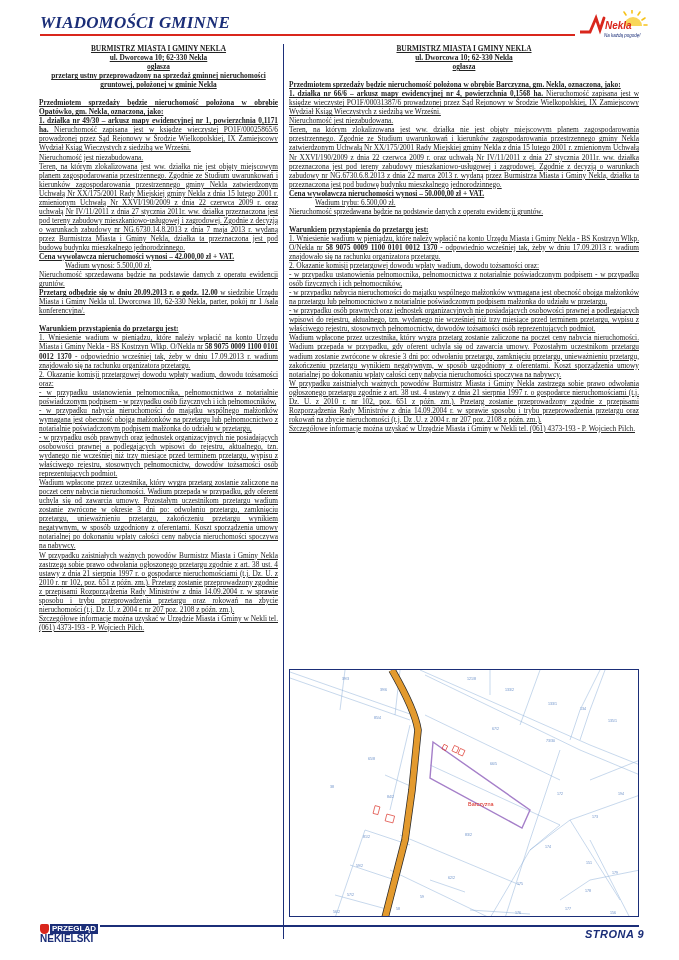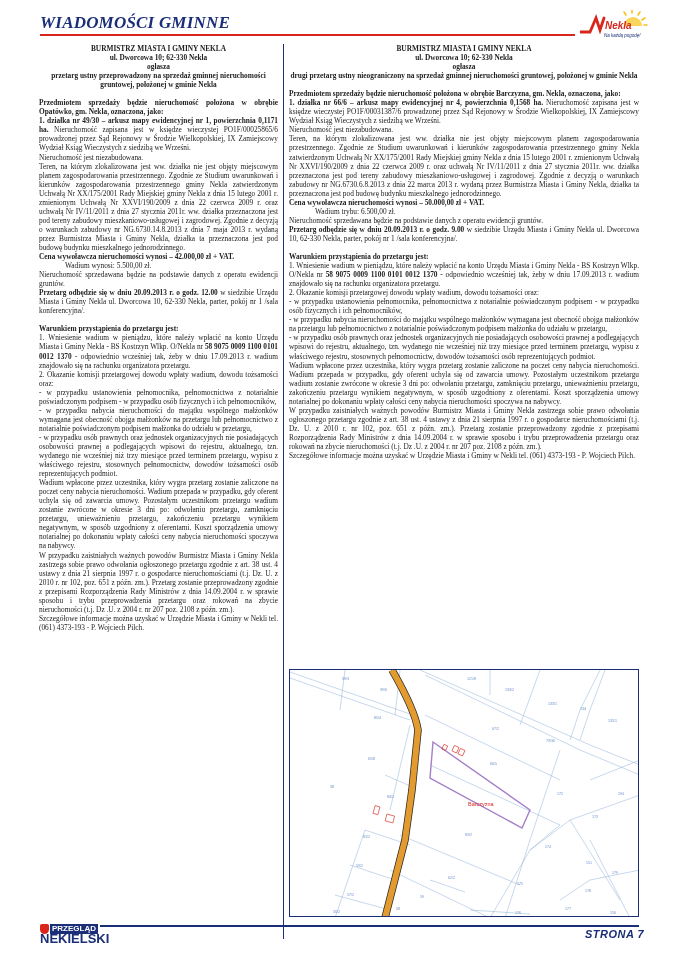--- a/index.html
+++ b/index.html
@@ -1,36 +1,36 @@
 <!DOCTYPE html>
 <html><head>
 <meta charset="utf-8">
 <style>
   html, body { margin:0; padding:0; background:#fff; }
   body { width:679px; height:960px; position:relative; overflow:hidden; font-family:"Liberation Serif","DejaVu Serif",serif; color:#222; }
   .header-title { position:absolute; left:40px; top:13px; font-family:"Liberation Serif",serif; font-style:italic; font-weight:bold; font-size:17px; color:#1b2e78; letter-spacing:0.2px; }
   .header-rule { position:absolute; left:40px; top:34px; width:535px; height:2px; background:#d9261c; }
   .logo-nekla { position:absolute; left:580px; top:10px; width:82px; height:30px; }
-  .col { position:absolute; top:44px; font-size:7.35px; line-height:9.05px; text-align:justify; }
+  .col { position:absolute; top:44px; font-size:7.35px; line-height:9.05px; text-align:justify;text-decoration:underline; }
   .col-left { left:39px; width:239px; }
   .col-right { left:289px; width:350px; }
   .divider { position:absolute; left:283px; top:44px; width:1px; height:895px; background:#1b2e78; }
   .center { text-align:center; font-weight:bold; }
   .b { font-weight:bold; }
   p { margin:0; }
   .gap { height:9px; }
   .indent { padding-left:26px; }
   .map { position:absolute; left:289px; top:669px; width:350px; height:248px; border:1.5px solid #1b2e78; box-sizing:border-box; overflow:hidden; background:#fff; }
   .map svg { position:absolute; left:0; top:0; }
   .footer-rule { position:absolute; left:100px; top:925px; width:539px; height:1.5px; background:#1b2e78; }
   .footer-logo { position:absolute; left:40px; top:924px; }
   .footer-logo .top { display:flex; align-items:center; }
   .footer-logo .crest { width:9px; height:10px; background:#d9261c; border-radius:2px 2px 5px 5px; margin-right:1px; }
   .footer-logo .przeglad { background:#1b2e78; color:#fff; font-family:"Liberation Sans",sans-serif; font-weight:bold; font-size:8px; padding:0 2px; line-height:10px; }
-  .footer-logo .nekielski { color:#1b2e78; font-family:"Liberation Sans",sans-serif; font-weight:bold; font-size:13px; line-height:10px; }
+  .footer-logo .nekielski { color:#1b2e78; font-family:"Liberation Sans",sans-serif; font-weight:bold; font-size:10px; line-height:10px; }
   .page-number { position:absolute; left:585px; top:928px; font-family:"Liberation Sans",sans-serif; font-style:italic; font-weight:bold; font-size:11px; color:#1b2e78; letter-spacing:0.5px; }
 </style>
 </head>
 <body>
 
 <div class="header-title">WIADOMOŚCI GMINNE</div>
 <div class="header-rule"></div>
 <div class="logo-nekla">
   <svg width="82" height="30" viewBox="0 0 82 30">
     <g stroke="#f6c21a" stroke-width="1.6" stroke-linecap="round">
@@ -73,30 +73,28 @@
   <p>W przypadku zaistniałych ważnych powodów Burmistrz Miasta i Gminy Nekla zastrzega sobie prawo odwołania ogłoszonego przetargu zgodnie z art. 38 ust. 4 ustawy z dnia 21 sierpnia 1997 r. o gospodarce nieruchomościami (t.j. Dz. U. z 2010 r. nr 102, poz. 651 z późn. zm.). Przetarg zostanie przeprowadzony zgodnie z przepisami Rozporządzenia Rady Ministrów z dnia 14.09.2004 r. w sprawie sposobu i trybu przeprowadzenia przetargu oraz rokowań na zbycie nieruchomości (t.j. Dz .U. z 2004 r. nr 207 poz. 2108 z późn. zm.).</p>
   <p>Szczegółowe informacje można uzyskać w Urzędzie Miasta i Gminy w Nekli tel. (061) 4373-193 - P. Wojciech Pilch.</p>
 </div>
 
 <div class="divider"></div>
 
 <div class="col col-right">
   <p class="center">BURMISTRZ MIASTA I GMINY NEKLA</p>
   <p class="center">ul. Dworcowa 10; 62-330 Nekla</p>
   <p class="center">ogłasza</p>
-  <p class="center">drugi przetarg ustny nieograniczony na sprzedaż gminnej nieruchomości gruntowej, położonej w gminie Nekla</p>
   <div class="gap"></div>
   <p class="b">Przedmiotem sprzedaży będzie nieruchomość położona w obrębie Barczyzna, gm. Nekla, oznaczona, jako:</p>
   <p><span class="b">1. działka nr 66/6 – arkusz mapy ewidencyjnej nr 4, powierzchnia 0,1568 ha.</span><span> Nieruchomość zapisana jest w księdze wieczystej PO1F/00031387/6 prowadzonej przez Sąd Rejonowy w Środzie Wielkopolskiej, IX Zamiejscowy Wydział Ksiąg Wieczystych z siedzibą we Wrześni.</span></p>
   <p>Nieruchomość jest niezabudowana.</p>
   <p>Teren, na którym zlokalizowana jest ww. działka nie jest objęty miejscowym planem zagospodarowania przestrzennego. Zgodnie ze Studium uwarunkowań i kierunków zagospodarowania przestrzennego gminy Nekla zatwierdzonym Uchwałą Nr XX/175/2001 Rady Miejskiej gminy Nekla z dnia 15 lutego 2001 r. zmienionym Uchwałą Nr XXVI/190/2009 z dnia 22 czerwca 2009 r. oraz uchwałą Nr IV/11/2011 z dnia 27 stycznia 2011r. ww. działka przeznaczona jest pod tereny zabudowy mieszkaniowo-usługowej i zagrodowej. Zgodnie z decyzją o warunkach zabudowy nr NG.6730.6.8.2013 z dnia 22 marca 2013 r. wydaną przez Burmistrza Miasta i Gminy Nekla, działka ta przeznaczona jest pod budowę budynku mieszkalnego jednorodzinnego.</p>
   <p class="b">Cena wywoławcza nieruchomości wynosi – 50.000,00 zł + VAT.</p>
   <p class="indent">Wadium trybu: 6.500,00 zł.</p>
   <p>Nieruchomość sprzedawana będzie na podstawie danych z operatu ewidencji gruntów.</p>
-  <p><span class="b">Przetarg odbędzie się w dniu 20.09.2013 r. o godz. 9.00</span><span>  w siedzibie Urzędu Miasta i Gminy Nekla ul. Dworcowa 10, 62-330 Nekla, parter, pokój nr 1 /sala konferencyjna/.</span></p>
   <div class="gap"></div>
   <p class="b">Warunkiem przystąpienia do przetargu jest:</p>
   <p><span>1. Wniesienie wadium w pieniądzu, które należy wpłacić na konto Urzędu Miasta i Gminy Nekla - BS Kostrzyn Wlkp. O/Nekla nr </span><span class="b">58 9075 0009 1100 0101 0012 1370</span><span> - odpowiednio wcześniej tak, żeby w dniu 17.09.2013 r. wadium znajdowało się na rachunku organizatora przetargu.</span></p>
   <p>2. Okazanie komisji przetargowej dowodu wpłaty wadium, dowodu tożsamości oraz:</p>
   <p>- w przypadku ustanowienia pełnomocnika, pełnomocnictwa z notarialnie poświadczonym podpisem - w przypadku osób fizycznych i ich pełnomocników,</p>
   <p>- w przypadku nabycia nieruchomości do majątku wspólnego małżonków wymagana jest obecność obojga małżonków na przetargu lub pełnomocnictwo z notarialnie poświadczonym podpisem małżonka do udziału w przetargu,</p>
   <p>- w przypadku osób prawnych oraz jednostek organizacyjnych nie posiadających osobowości prawnej a podlegających wpisowi do rejestru, aktualnego, tzn. wydanego nie wcześniej niż trzy miesiące przed terminem przetargu, wypisu z właściwego rejestru, stosownych pełnomocnictw, dowodów tożsamości osób reprezentujących podmiot.</p>
   <p>Wadium wpłacone przez uczestnika, który wygra przetarg zostanie zaliczone na poczet ceny nabycia nieruchomości. Wadium przepada w przypadku, gdy oferent uchyla się od zawarcia umowy. Pozostałym uczestnikom przetargu wadium zostanie zwrócone w okresie 3 dni po: odwołaniu przetargu, zamknięciu przetargu, unieważnieniu przetargu, zakończeniu przetargu wynikiem negatywnym, w sposób uzgodniony z oferentami. Koszt sporządzenia umowy notarialnej po dokonaniu wpłaty całości ceny nabycia nieruchomości spoczywa na nabywcy.</p>
   <p>W przypadku zaistniałych ważnych powodów Burmistrz Miasta i Gminy Nekla zastrzega sobie prawo odwołania ogłoszonego przetargu zgodnie z art. 38 ust. 4 ustawy z dnia 21 sierpnia 1997 r. o gospodarce nieruchomościami (t.j. Dz. U. z 2010 r. nr 102, poz. 651 z późn. zm.). Przetarg zostanie przeprowadzony zgodnie z przepisami Rozporządzenia Rady Ministrów z dnia 14.09.2004 r. w sprawie sposobu i trybu przeprowadzenia przetargu oraz rokowań na zbycie nieruchomości (t.j. Dz .U. z 2004 r. nr 207 poz. 2108 z późn. zm.).</p>
   <p>Szczegółowe informacje można uzyskać w Urzędzie Miasta i Gminy w Nekli tel. (061) 4373-193 - P. Wojciech Pilch.</p>
@@ -183,13 +181,13 @@
 </div>
 
 <div class="footer-rule"></div>
 <div class="footer-logo">
   <div class="top">
     <span class="crest"></span>
     <span class="przeglad">PRZEGLĄD</span>
   </div>
   <div class="nekielski">NEKIELSKI</div>
 </div>
-<div class="page-number">STRONA 7</div>
+<div class="page-number">STRONA 9</div>
 
 </body></html>

